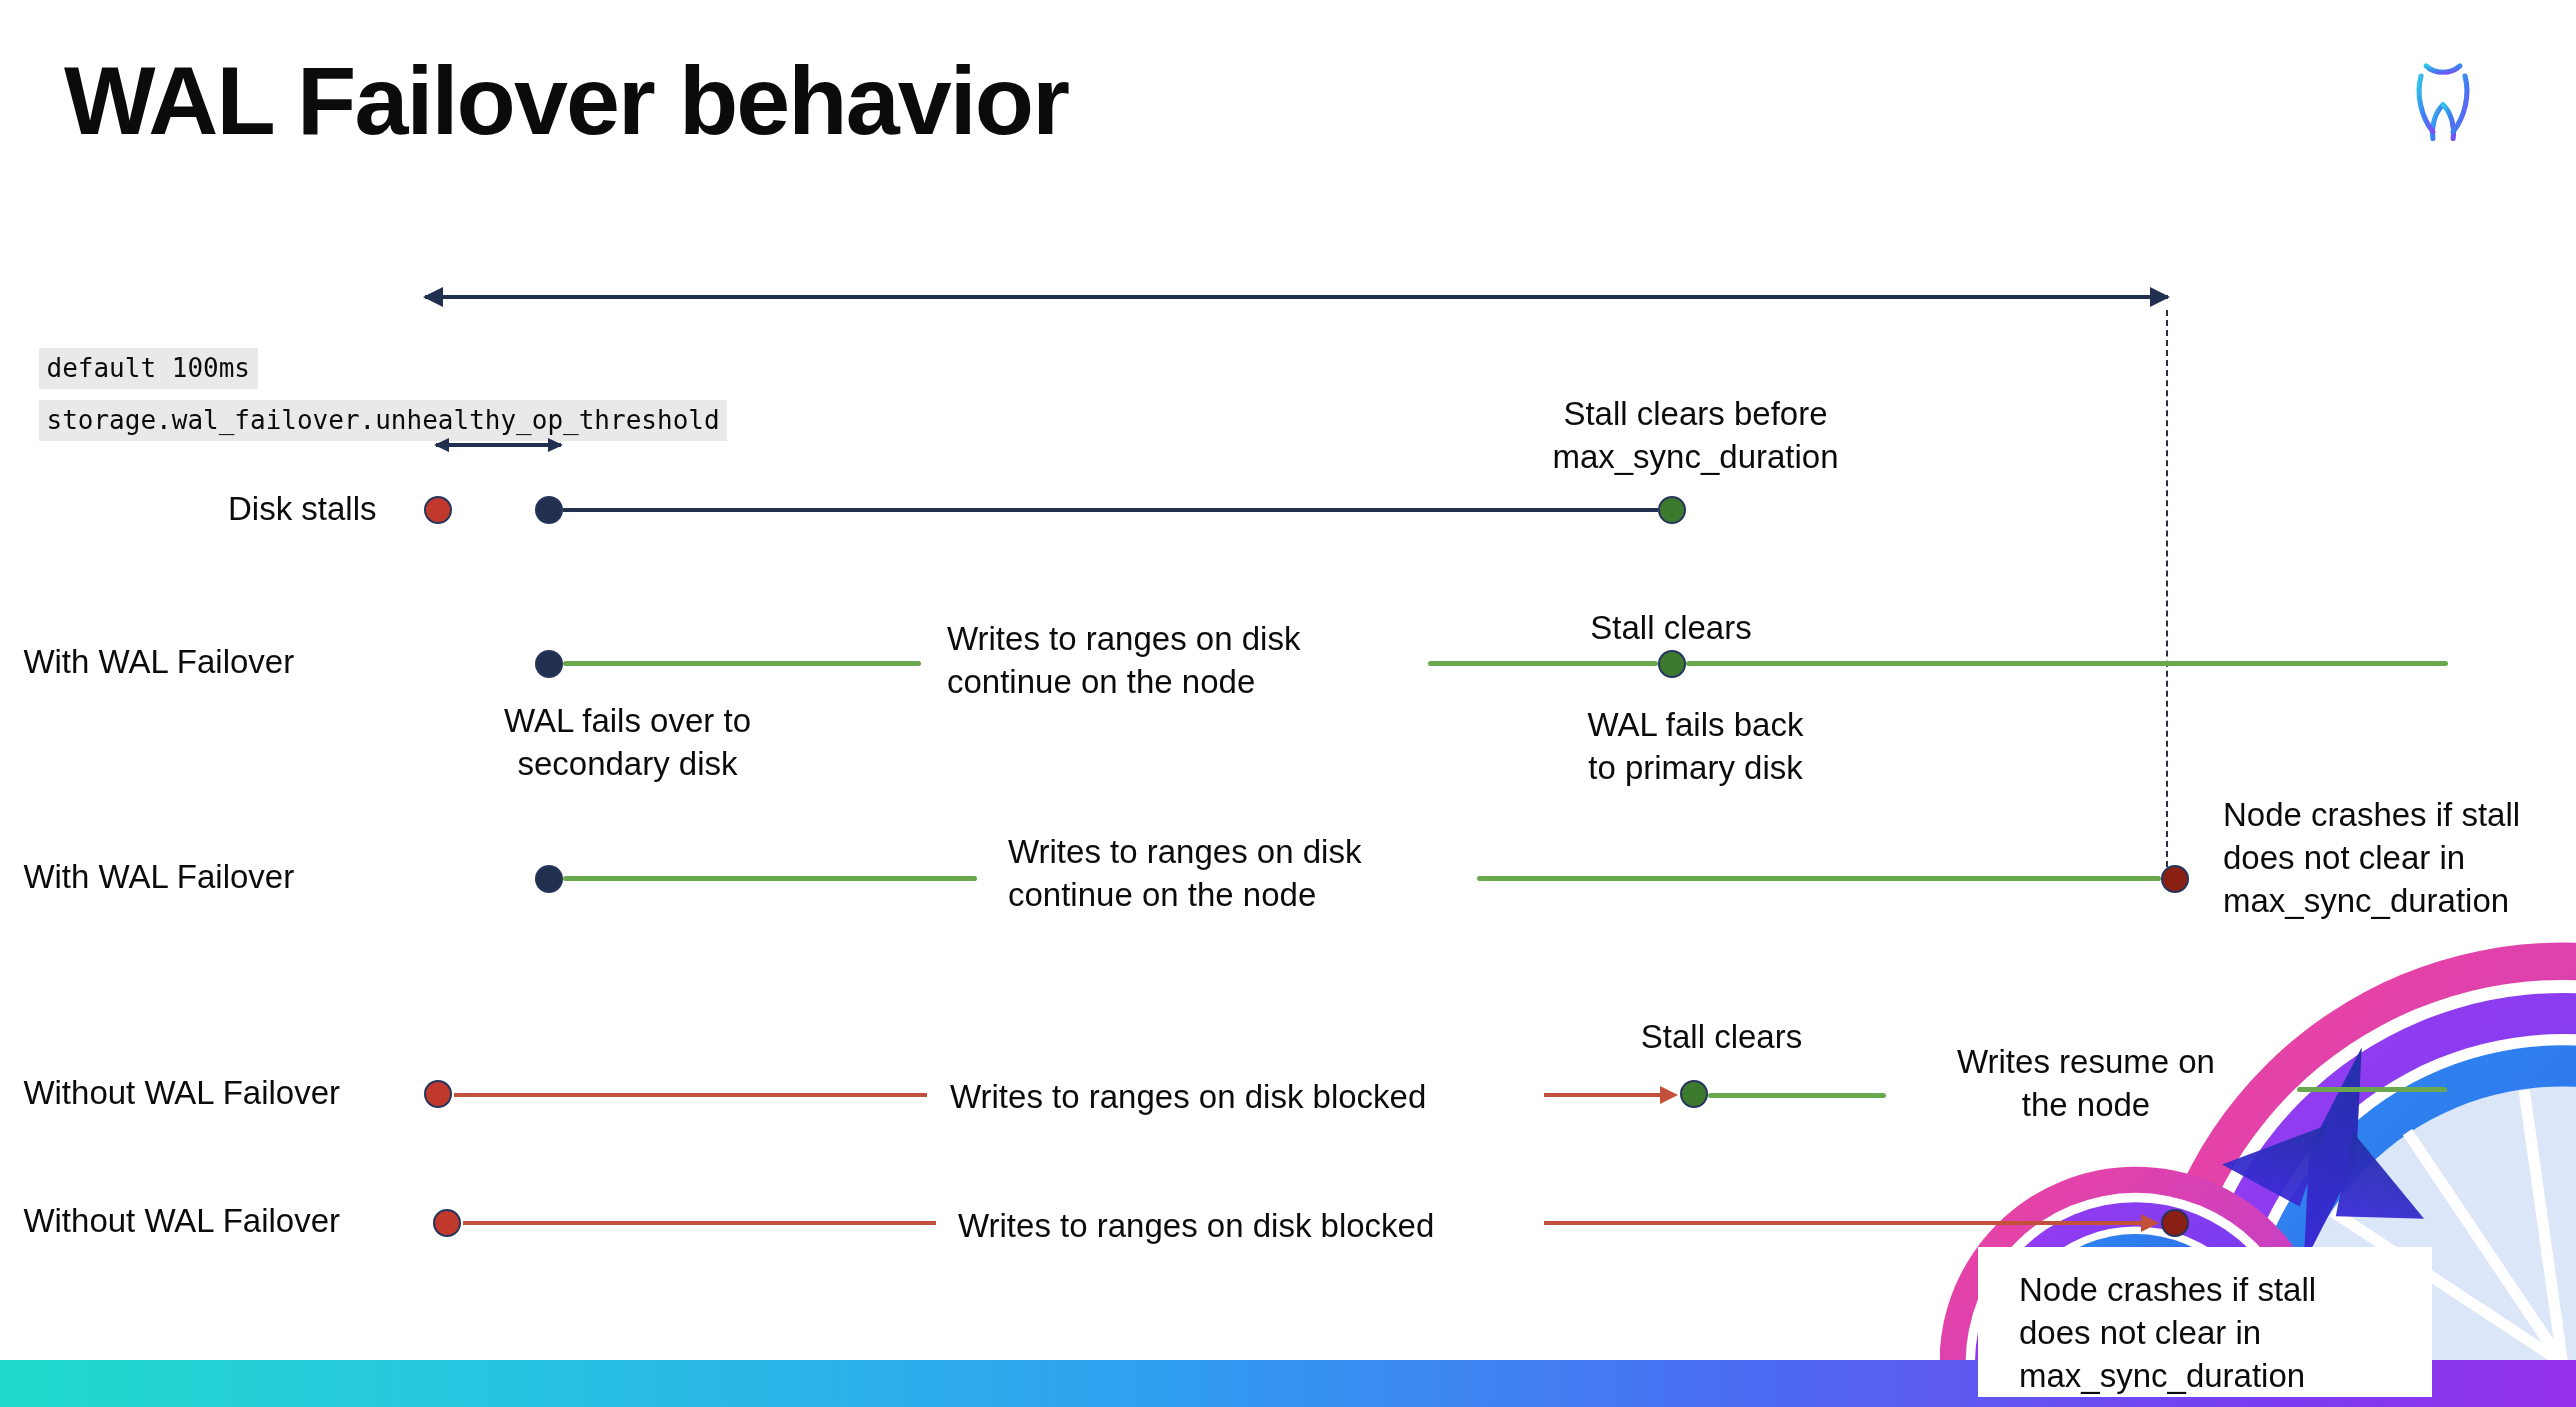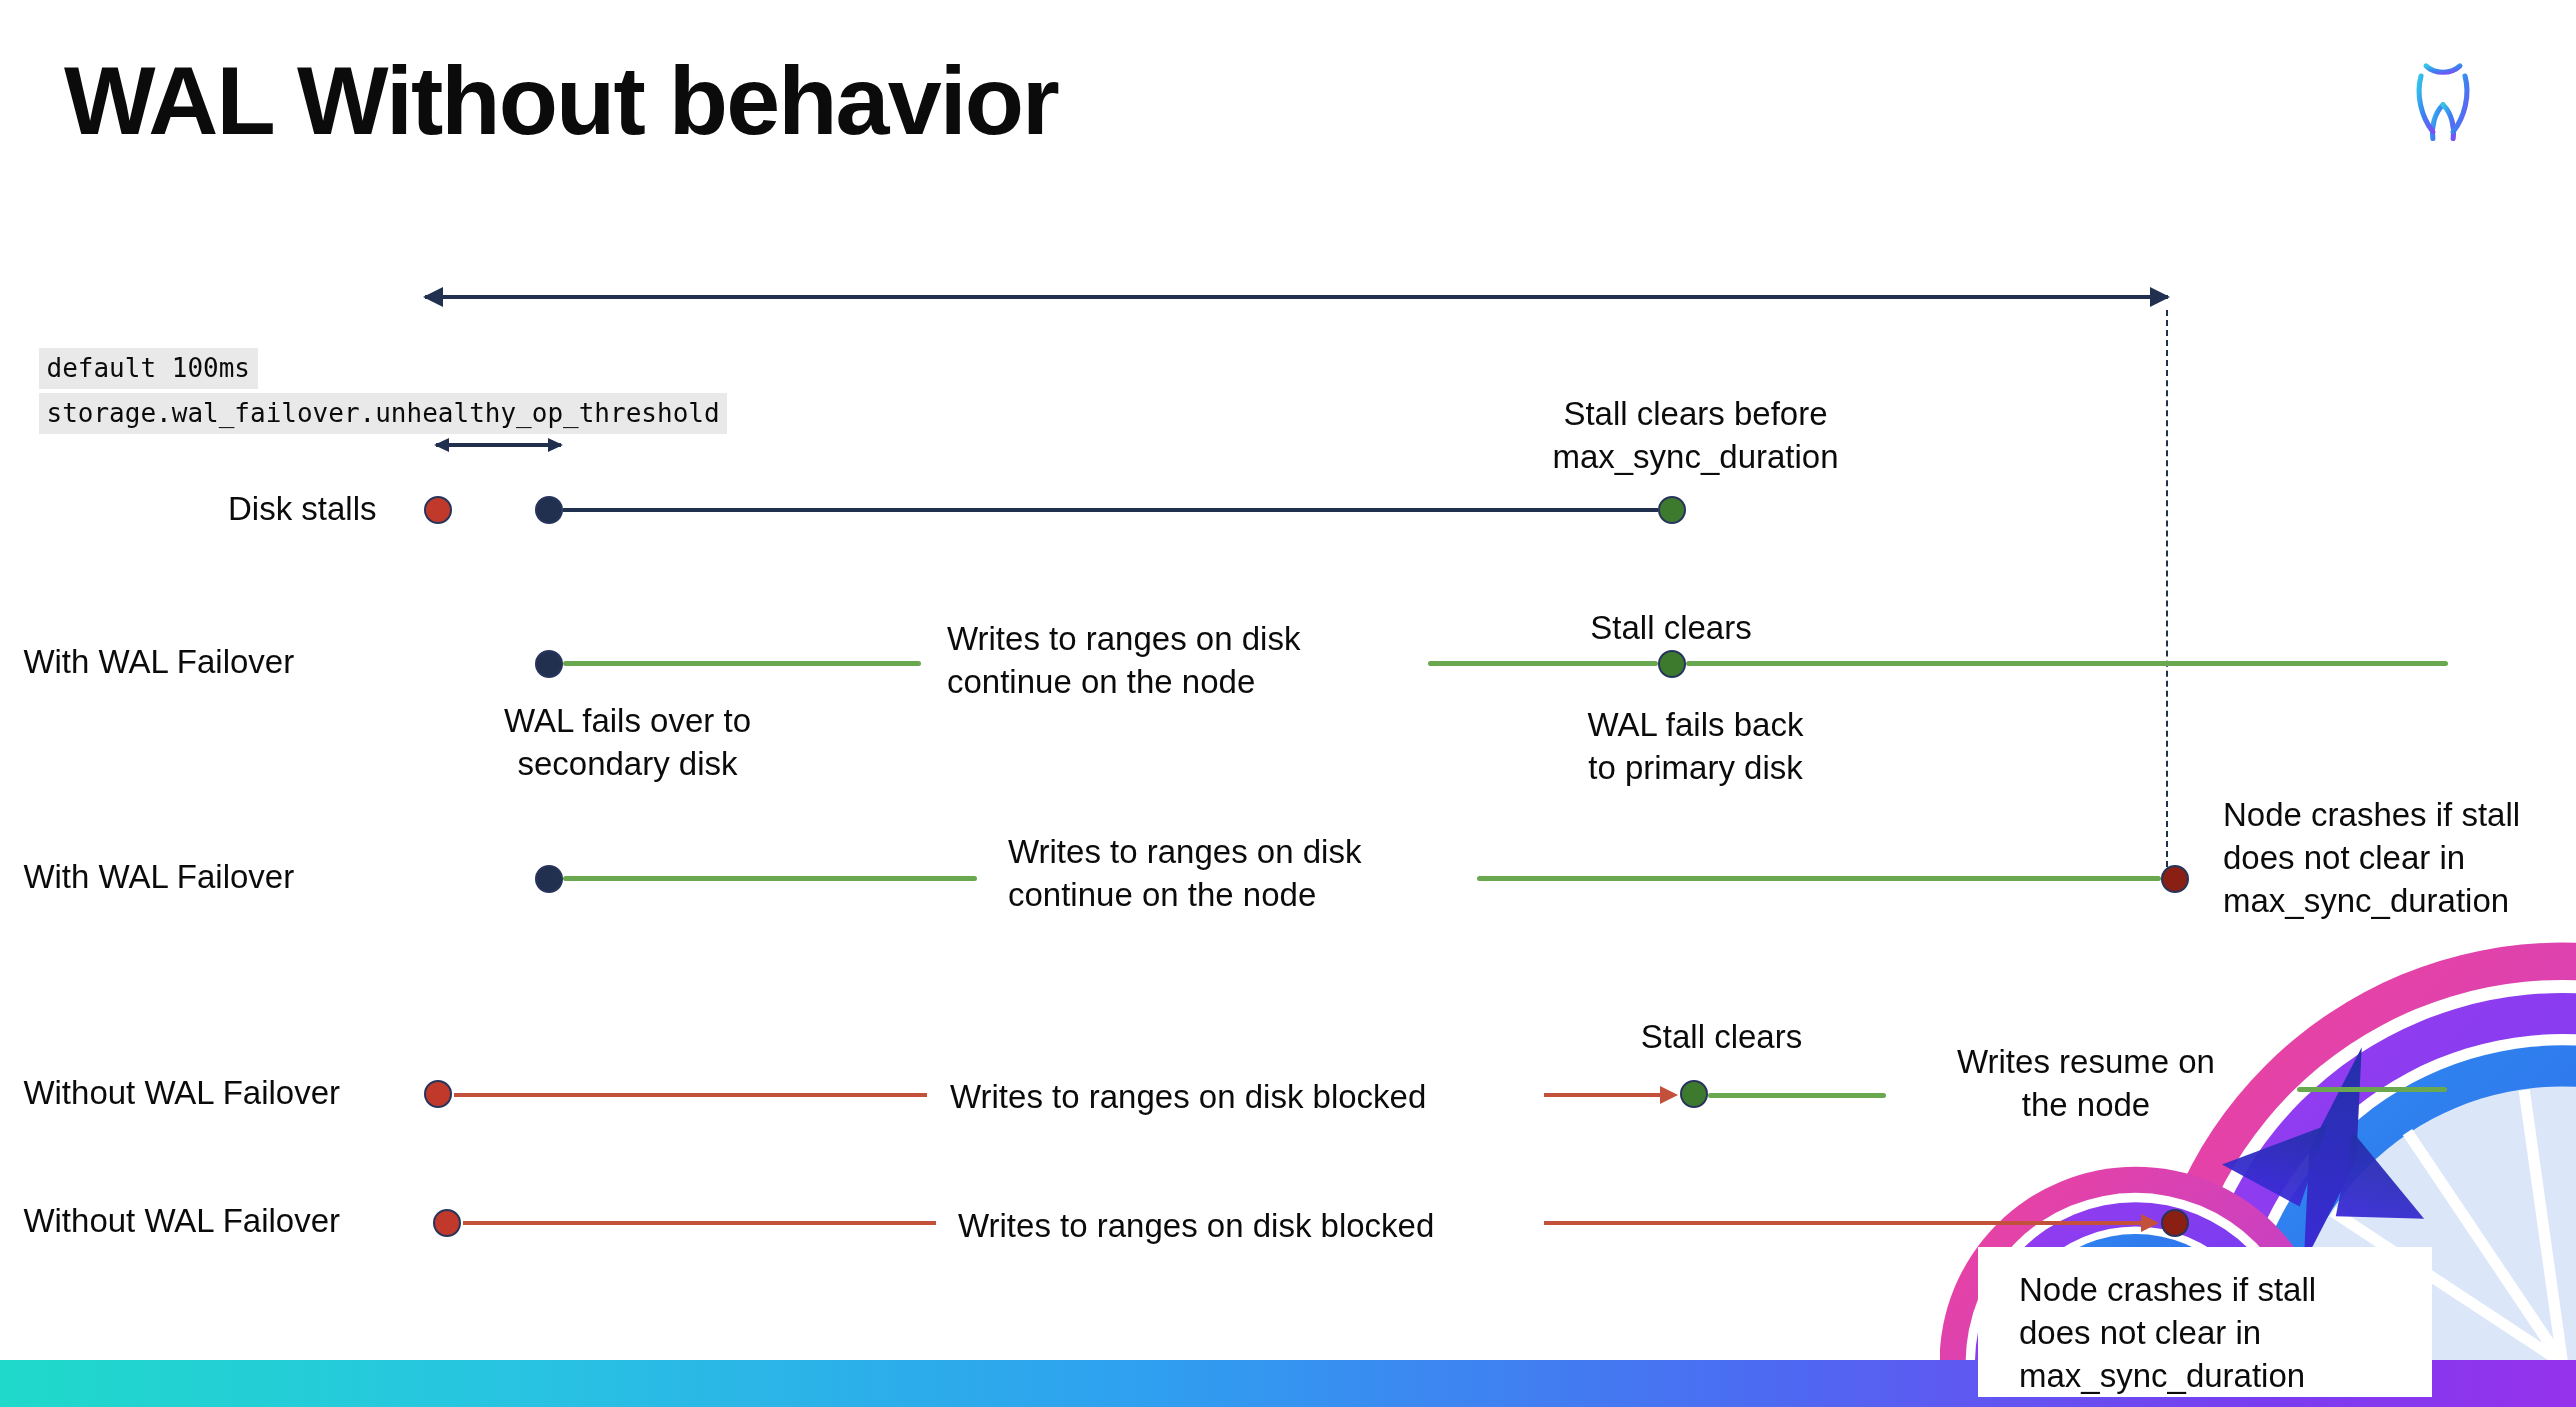--- a/index.html
+++ b/index.html
@@ -100,21 +100,21 @@
 
     <g transform="translate(420,250) rotate(15)">
       <path d="M0 -120 L26 0 L0 120 L-26 0 Z" fill="url(#anavy)"></path>
       <path d="M-14 -30 L-112 40 L-20 62 Z" fill="url(#anavy)" opacity="0.95"></path>
       <path d="M14 -30 L112 40 L20 62 Z" fill="url(#anavy)" opacity="0.95"></path>
     </g>
   </svg>
 
   <div class="bar"></div>
 
-  <h1 class="abs title" style="left:64px; top:45px;">WAL Without behavior</h1>
+  <h1 class="abs title" style="left:64px; top:45px;">WAL Failover behavior</h1>
 
   <div class="abs" style="left:2400px; top:54px;">
     <svg width="86" height="93" viewBox="0 0 100 110">
       <defs>
         <linearGradient id="lg" x1="0" y1="0" x2="1" y2="1">
           <stop offset="0" stop-color="#35c6e8"></stop>
             <stop offset="0.5" stop-color="#3b82f0"></stop>
             <stop offset="1" stop-color="#7a4ff5"></stop>
         </linearGradient>
       </defs>
@@ -126,21 +126,21 @@
         <path d="M24 26 C18 48 24 74 38 92"></path>
         <path d="M76 26 C82 48 76 74 62 92"></path>
       </g>
     </svg>
   </div>
 
   <div class="abs dbl-arrow" style="left:425px; top:295px; width:1743px;"></div>
 
   <div class="abs cfg" style="left:39px; top:348px;">
     <div><span>default 100ms</span></div>
-    <div style="margin-top:4px;"><span>storage.wal_failover.unhealthy_op_threshold</span></div>
+    <div style="margin-top:11px;"><span>storage.wal_failover.unhealthy_op_threshold</span></div>
   </div>
   <div class="abs dbl-arrow small" style="left:436px; top:443px; width:125px;"></div>
 
   <div class="abs dashed-v" style="left:2166px; top:310px; height:557px;"></div>
 
   <div class="abs rowlabel" style="left:228px; top:490px;">Disk stalls</div>
   <div class="abs dot red" style="left:424px; top:496px;"></div>
   <div class="abs dot navy" style="left:535px; top:496px;"></div>
   <div class="abs nline" style="left:563px; top:508px; width:1095px;"></div>
   <div class="abs dot green" style="left:1658px; top:496px;"></div>

